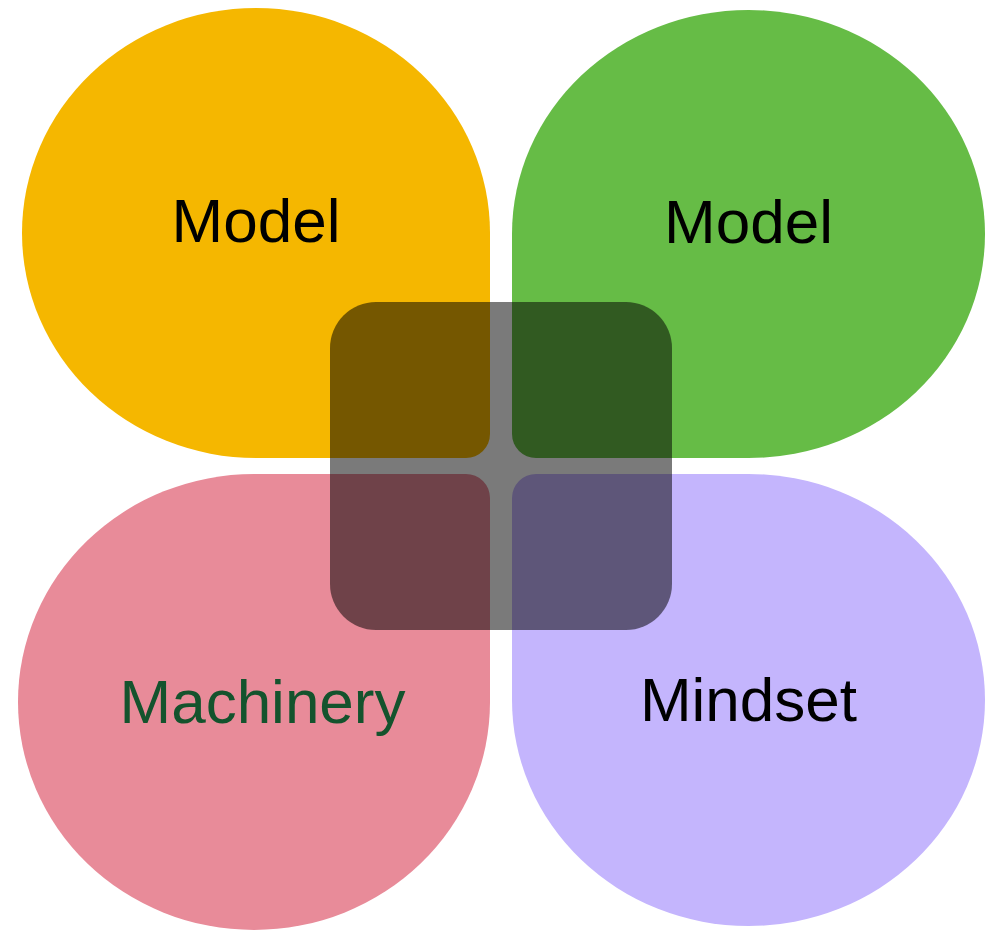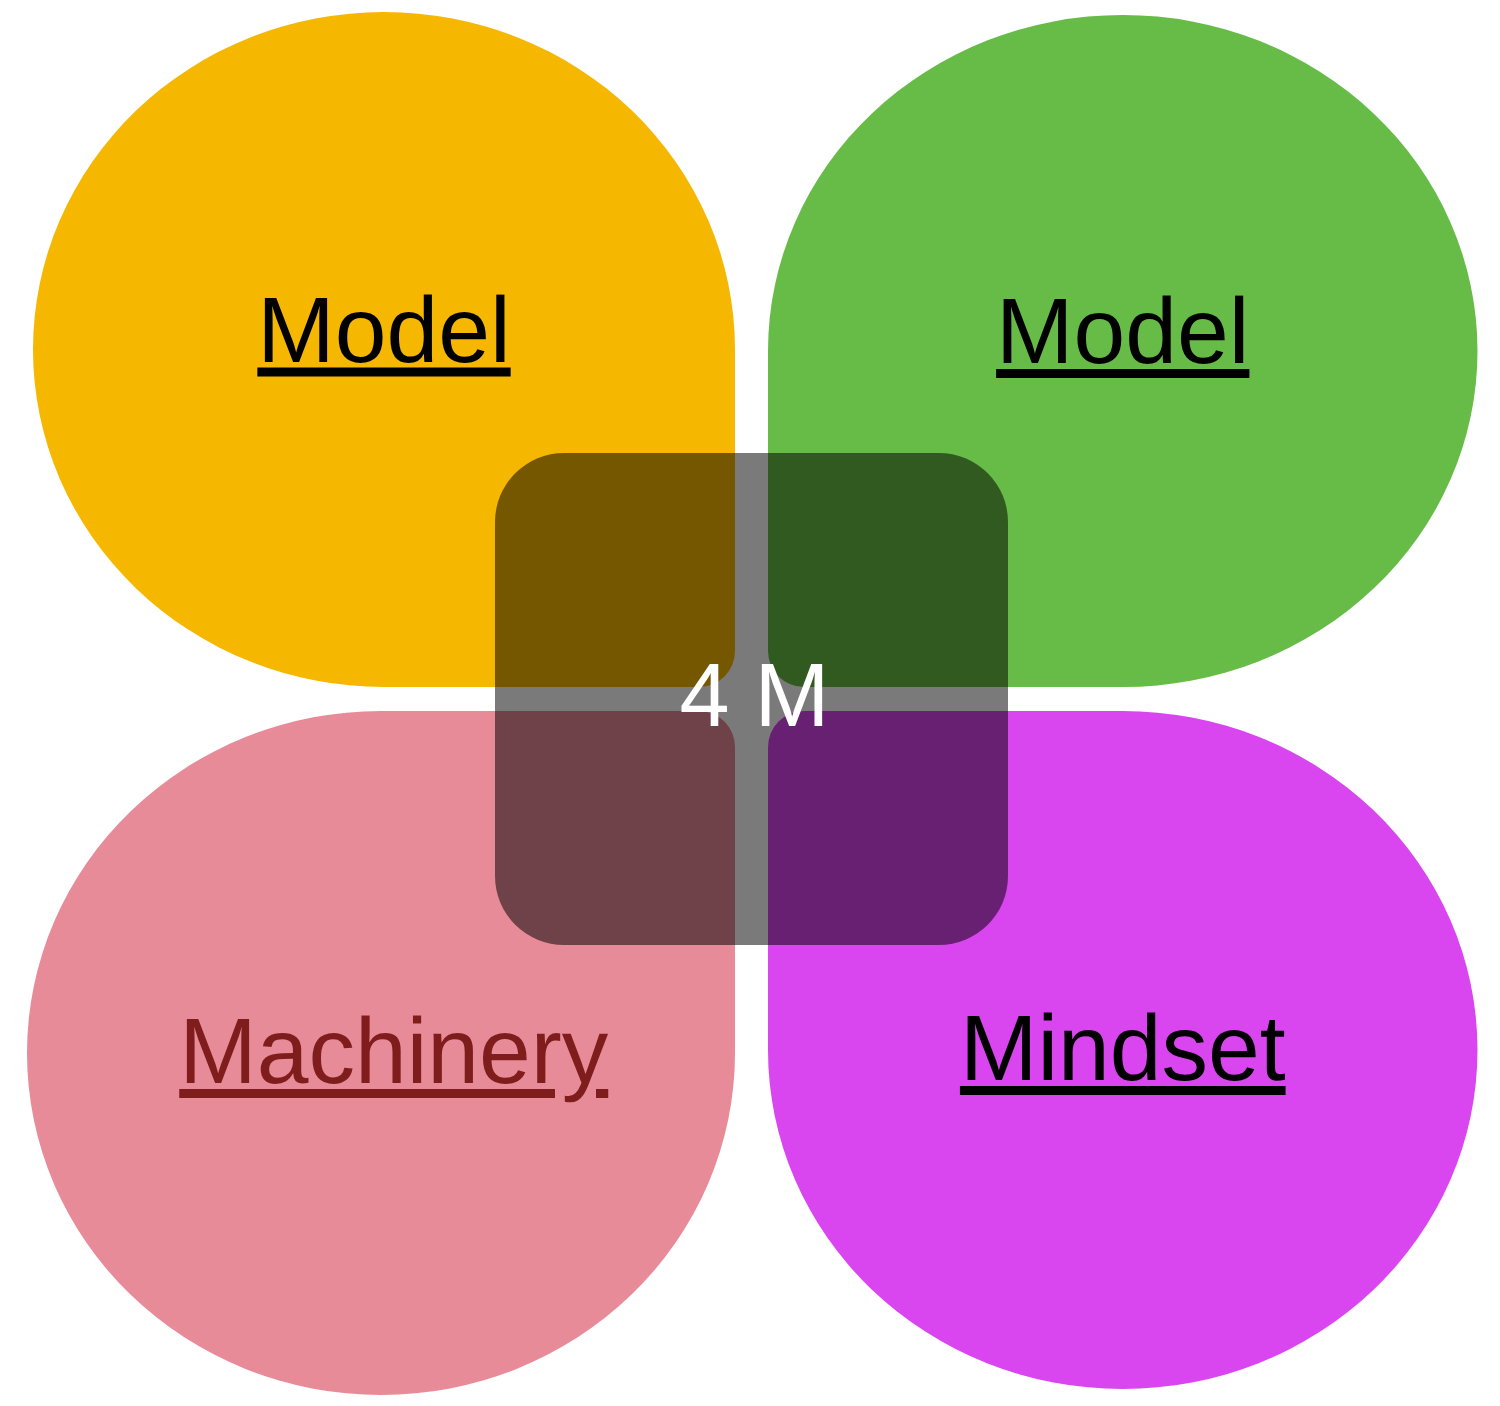--- a/index.html
+++ b/index.html
@@ -39,21 +39,20 @@
   
   .petal-br {
     left: 512px; top: 474px; width: 473px; height: 452px;
     border-radius: 24px 50% 50% 50%;
   }
   .petal-label {
     color: #000000;
     font-size: 62px;
     line-height: 1;
     white-space: nowrap;
-    text-decoration: underline;
   }
   .petal-tl .petal-label,
   .petal-tr .petal-label {
     transform: translateY(-12px);
   }
   .overlay {
     position: absolute;
     left: 330px; top: 302px;
     width: 342px; height: 328px;
     border-radius: 46px;
@@ -77,24 +76,23 @@
 
   <div class="petal petal-tl" style="background: rgb(245, 183, 0);">
     <span class="petal-label" style="color: rgb(0, 0, 0);">Model</span>
   </div>
 
   <div class="petal petal-tr" style="background: rgb(102, 188, 70);">
     <span class="petal-label" style="color: rgb(0, 0, 0);">Model</span>
   </div>
 
   <div class="petal petal-bl" style="background: rgb(232, 139, 153);">
-    <span class="petal-label" style="color: #7f1d1d; margin-left: 17px;">Machinery</span>
+    <span class="petal-label" style="color: #14532d; margin-left: 17px;">Machinery</span>
   </div>
 
-  <div class="petal petal-br" style="background: #d946ef;">
+  <div class="petal petal-br" style="background: #c4b5fd;">
     <span class="petal-label" style="color: rgb(0, 0, 0);">Mindset</span>
   </div>
 
   <div class="overlay" style="background: rgba(0, 0, 0, 0.52);"></div>
 
-  <div class="center-label" style="color: rgb(255, 255, 255);">4 M</div>
 
 </div>
 
 </body></html>

